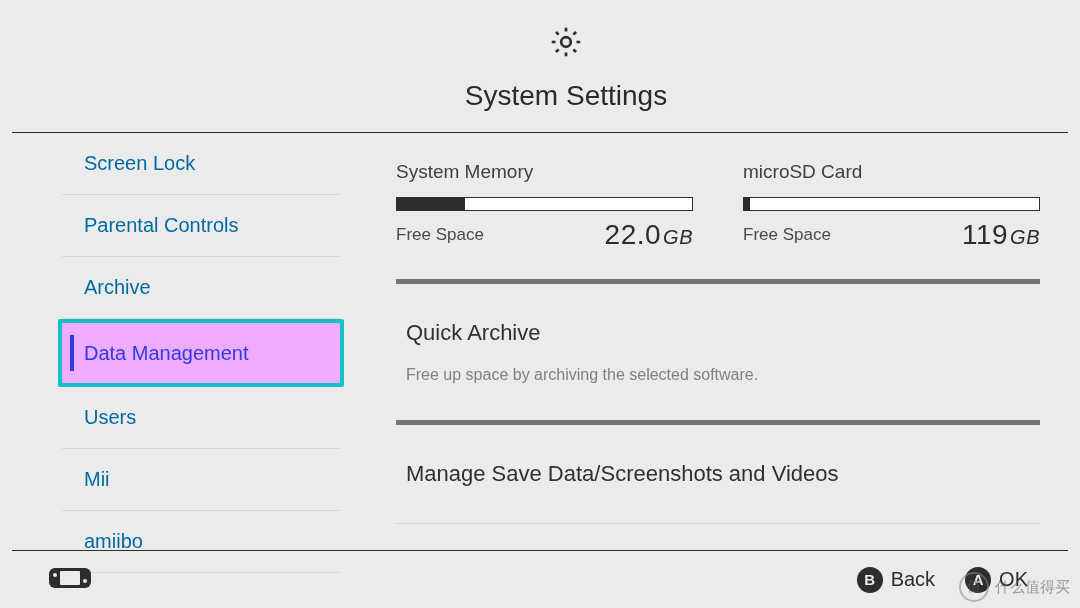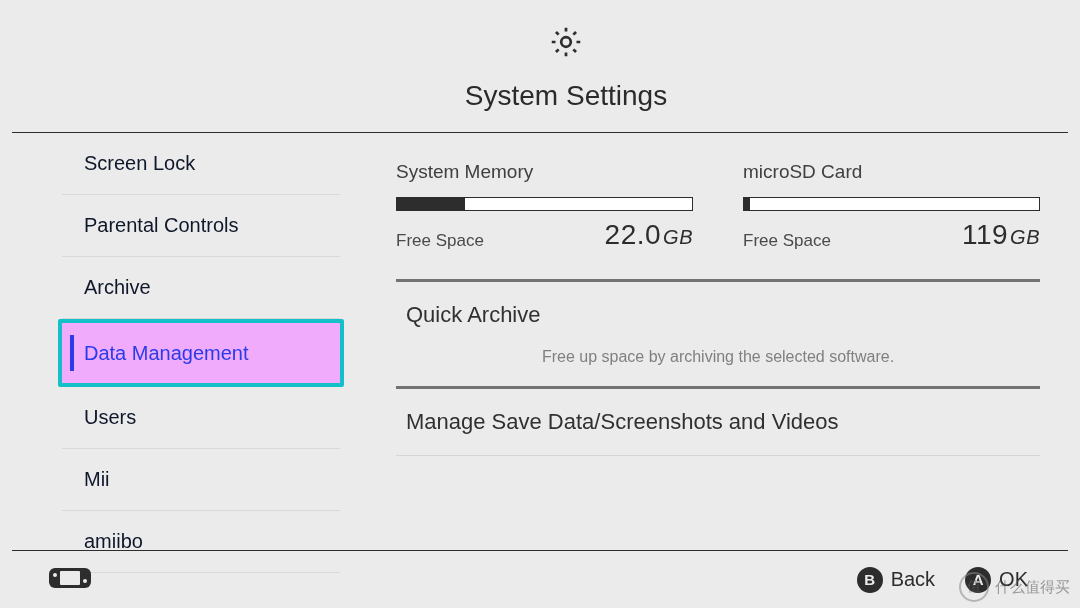--- a/index.html
+++ b/index.html
@@ -29,21 +29,21 @@
     .sidebar {
       width: 340px;
       padding: 0 0 0 62px;
     }
     .sidebar-item {
       height: 62px;
       display: flex;
       align-items: center;
       padding-left: 22px;
       font-size: 20px;
-      color: #0f172a;
+      color: #0369a1;
       border-bottom: 1px solid #d8d8d8;
       cursor: pointer;
       position: relative;
     }
     .sidebar-item:first-child { border-top: none; }
     .sidebar-item.selected {
       background: #f0abfc;
       color: #2b3be8;
       border: 4px solid #13c0c7;
       border-radius: 2px;
@@ -79,34 +79,34 @@
       margin-bottom: 8px;
     }
     .storage-bar .fill {
       position: absolute;
       left: 0; top: 0; bottom: 0;
       background: #2d2d2d;
     }
     .storage-free {
       display: flex;
       justify-content: space-between;
-      align-items: flex-end;
+      align-items: center;
       font-size: 17px;
       color: #4a4a4a;
     }
     .storage-value { font-size: 28px; color: #2d2d2d; letter-spacing: 0.5px; }
     .storage-value .unit { font-size: 20px; margin-left: 2px; font-style: italic; }
     .menu-item {
-      border-top: 3px solid #737373;
-      padding: 20px 10px;
+      border-top: 5px solid #737373;
+      padding: 36px 10px;
       cursor: pointer;
     }
     .menu-item:last-child { border-bottom: 1px solid #d5d5d5; }
     .menu-item .title { font-size: 22px; color: #303030; }
-    .menu-item .desc { font-size: 16px; color: #808080; margin-top: 20px; text-align: center; }
+    .menu-item .desc { font-size: 16px; color: #808080; margin-top: 20px; }
     .footer {
       position: absolute;
       bottom: 0;
       left: 0; right: 0;
       height: 58px;
       display: flex;
       align-items: center;
       justify-content: space-between;
       padding: 0 40px 0 36px;
       border-top: 1px solid #2d2d2d;

